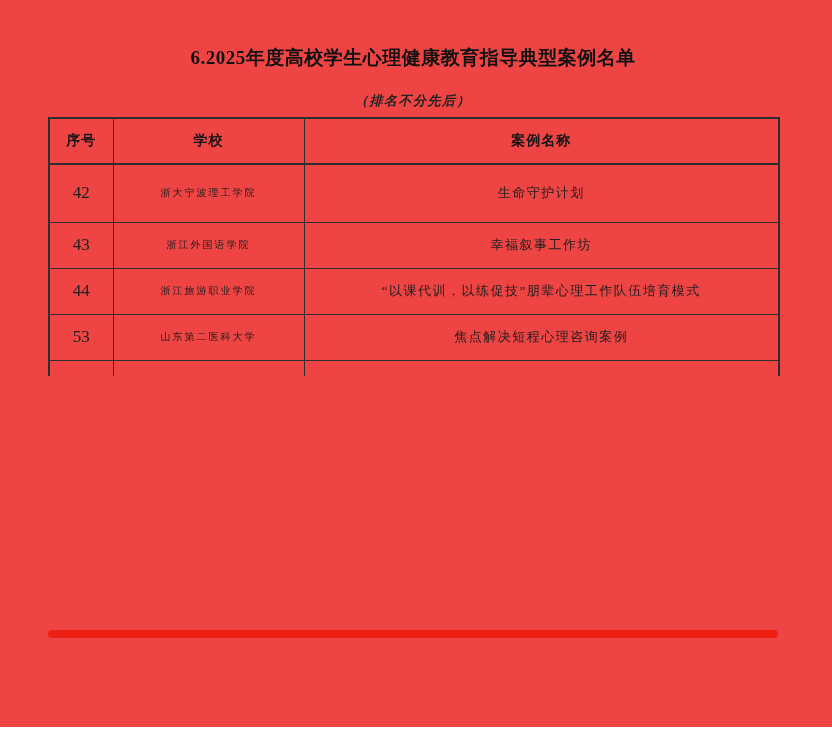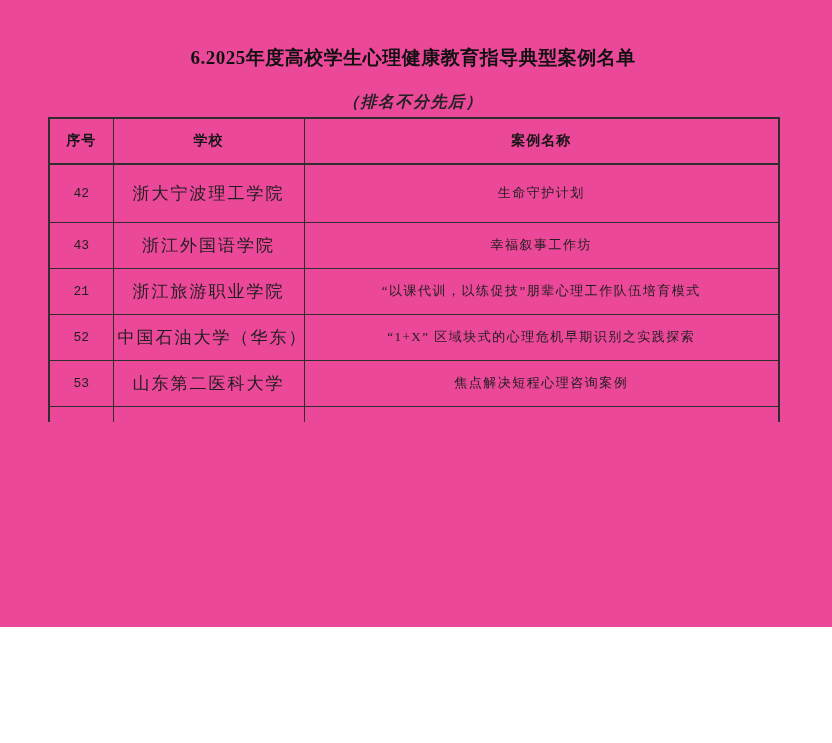--- a/index.html
+++ b/index.html
@@ -1,20 +1,20 @@
 <!DOCTYPE html>
 <html><head>
 <meta charset="utf-8">
 <style>
   html, body { margin: 0; padding: 0; background: #ffffff; }
   .page {
     position: relative;
     width: 832px;
-    height: 627px;
-    background: #ec4899;
+    height: 727px;
+    background: #ef4444;
     overflow: hidden;
     font-family: "Liberation Serif", "DejaVu Serif", serif;
     color: #1e1e1e;
   }
   .doc-title {
     position: absolute;
     left: 48px;
     top: 45px;
     width: 730px;
     text-align: center;
@@ -22,21 +22,21 @@
     font-weight: bold;
     letter-spacing: 0.5px;
     color: #111111;
   }
   .doc-subtitle {
     position: absolute;
     left: 48px;
     top: 92px;
     width: 730px;
     text-align: center;
-    font-size: 16px;
+    font-size: 13px;
     font-style: italic;
     font-weight: 600;
     letter-spacing: 1.5px;
     color: #222222;
   }
   table.cases {
     position: absolute;
     left: 48px;
     top: 117px;
     width: 730px;
@@ -59,22 +59,22 @@
     font-size: 14px;
     font-weight: bold;
     letter-spacing: 1px;
     border-bottom: 2px solid #2e2e2e;
     color: #161616;
   }
   tr.row-first { height: 58px; }
   tr.row { height: 46px; }
   tr.row-partial { height: 16px; }
   tr.row-partial td { border-bottom: none; }
-  td.cell-no { font-size: 13px; letter-spacing: 0; font-family: Liberation Mono, monospace; }
-  td.cell-school { font-size: 17px; letter-spacing: 2px; }
+  td.cell-no { font-size: 17px; letter-spacing: 0; }
+  td.cell-school { font-size: 10px; letter-spacing: 2px; }
   td.cell-case { font-size: 13px; letter-spacing: 1.5px; margin-top: 8px; }
   .red-underline {
     position: absolute;
     left: 48px;
     top: 630px;
     width: 730px;
     height: 8px;
     border-radius: 4px;
     background: #ee2016;
   }
@@ -105,28 +105,23 @@
         <td class="cell-no">42</td>
         <td class="cell-school">浙大宁波理工学院</td>
         <td class="cell-case">生命守护计划</td>
       </tr>
       <tr class="row">
         <td class="cell-no">43</td>
         <td class="cell-school">浙江外国语学院</td>
         <td class="cell-case">幸福叙事工作坊</td>
       </tr>
       <tr class="row">
-        <td class="cell-no">21</td>
+        <td class="cell-no">44</td>
         <td class="cell-school">浙江旅游职业学院</td>
         <td class="cell-case">“以课代训，以练促技”朋辈心理工作队伍培育模式</td>
-      </tr>
-      <tr class="row">
-        <td class="cell-no">52</td>
-        <td class="cell-school">中国石油大学（华东）</td>
-        <td class="cell-case">“1+X” 区域块式的心理危机早期识别之实践探索</td>
       </tr>
       <tr class="row">
         <td class="cell-no">53</td>
         <td class="cell-school">山东第二医科大学</td>
         <td class="cell-case">焦点解决短程心理咨询案例</td>
       </tr>
       <tr class="row-partial">
         <td></td>
         <td></td>
         <td></td>

